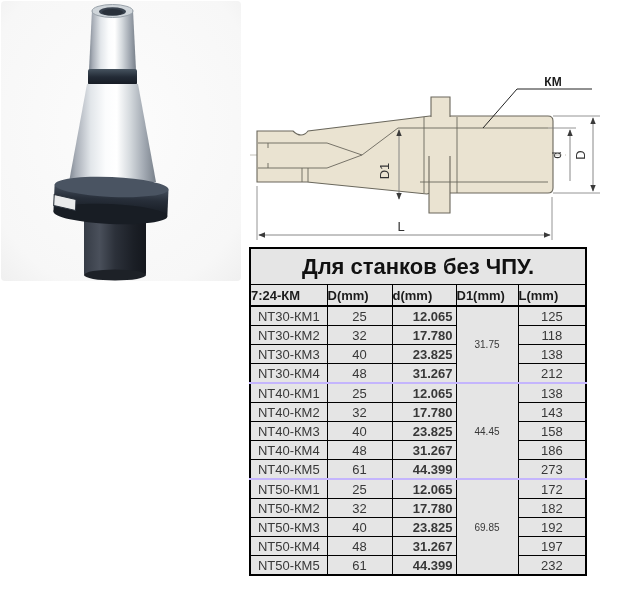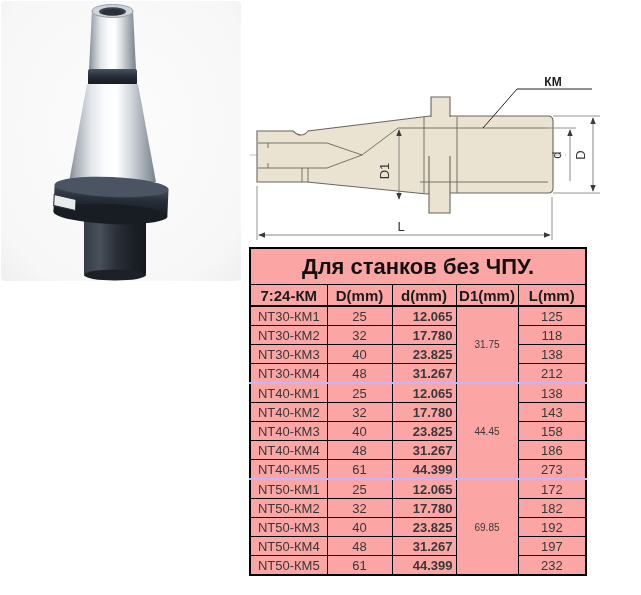--- a/index.html
+++ b/index.html
@@ -12,33 +12,33 @@
   
   .photo{position:absolute;left:0;top:0;width:245px;height:285px;}
   
   .drawing{position:absolute;left:245px;top:55px;width:396px;height:190px;}
   .dimtext{fill:#333;font-size:13px;font-family:"Liberation Sans",sans-serif;}
   .kmtext{fill:#1a1a1a;font-size:12px;font-weight:bold;font-family:"Liberation Sans",sans-serif;}
   
   table.spec{
     position:absolute;left:249px;top:247px;width:336px;
     border-collapse:collapse;table-layout:fixed;
-    border:2px solid #000;background:#fca5a5;
+    border:2px solid #000;background:#e5e5e5;
     font-family:"Liberation Sans",sans-serif;
   }
   table.spec th, table.spec td{
     border:1px solid #000;padding:0;overflow:hidden;white-space:nowrap;
   }
   tr.title-row th{
     height:35px;font-size:22px;font-weight:bold;color:#111;
     text-align:center;border-bottom:1px solid #000;
   }
   tr.head th{
-    height:20px;font-size:15px;font-weight:bold;color:#1c1c1c;
-    text-align:center;border-bottom:2px solid #000;
+    height:20px;font-size:13px;font-weight:bold;color:#1c1c1c;
+    text-align:left;border-bottom:2px solid #000;
   }
   table.spec tbody td{
     height:18px;font-size:13px;color:#383838;text-align:center;
   }
   table.spec td.num{text-align:right;padding-right:3px;font-weight:bold;}
   table.spec td.d1cell{text-align:center;vertical-align:middle;font-size:10px;}
   tr.gs td{border-top:2px solid #c4b5fd;}
 </style>
 </head>
 <body>

